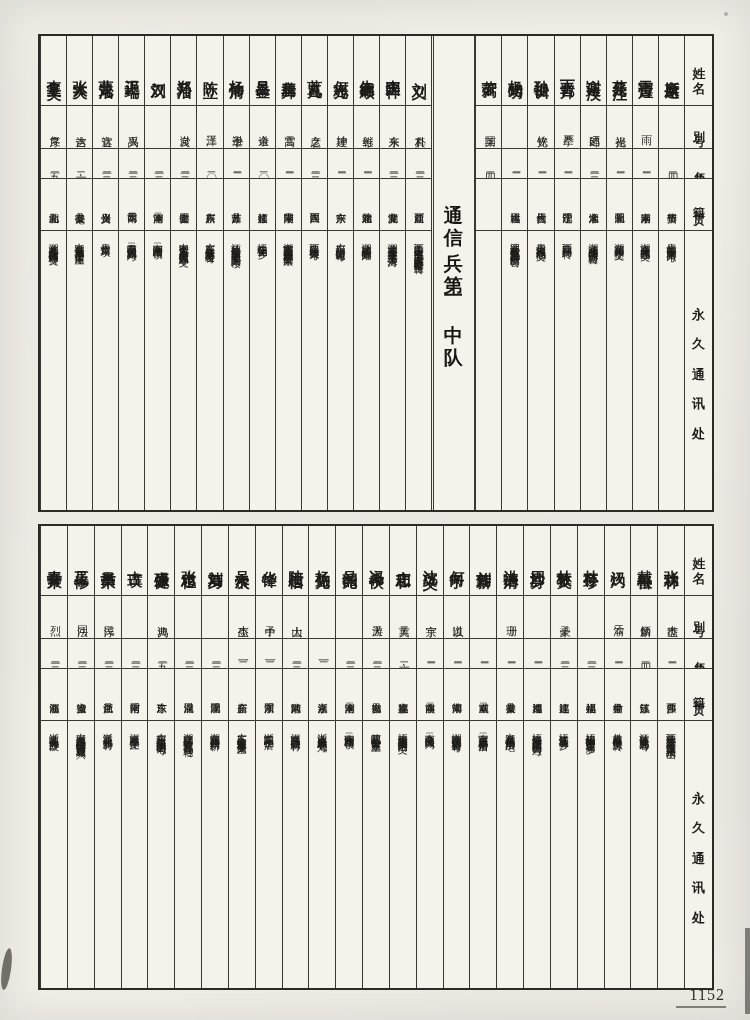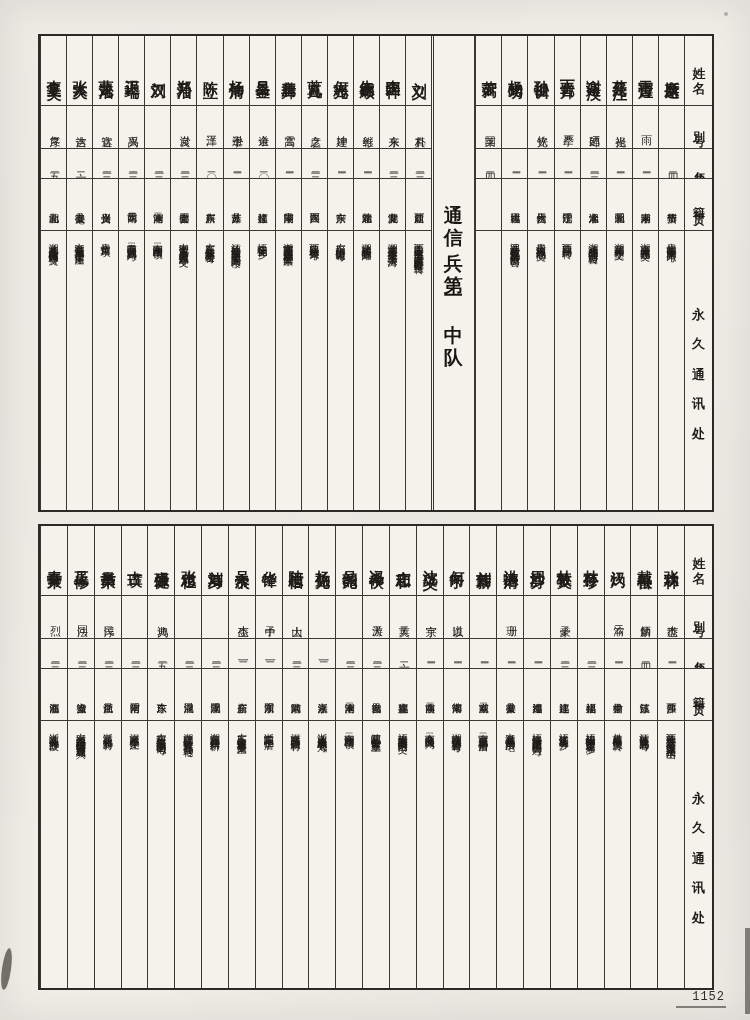--- a/index.html
+++ b/index.html
@@ -106,22 +106,22 @@
     font-size: 19px;
     font-weight: bold;
     letter-spacing: 24px;
     color: #171613;
   }
 
   .page-num {
     position: absolute;
     right: 25px;
     bottom: 16px;
-    font-family: Liberation Mono, monospace;
-    font-size: 12px;
+    font-family: Liberation Serif, serif;
+    font-size: 16px;
     letter-spacing: 1px;
     color: #2e2c27;
   }
   .artifact { position: absolute; }
   .a-blob-left {
     left: 2px; top: 948px; width: 9px; height: 42px;
     background: #55514a; border-radius: 50%; opacity: 0.8;
     transform: rotate(8deg);
   }
   .a-edge-right {

